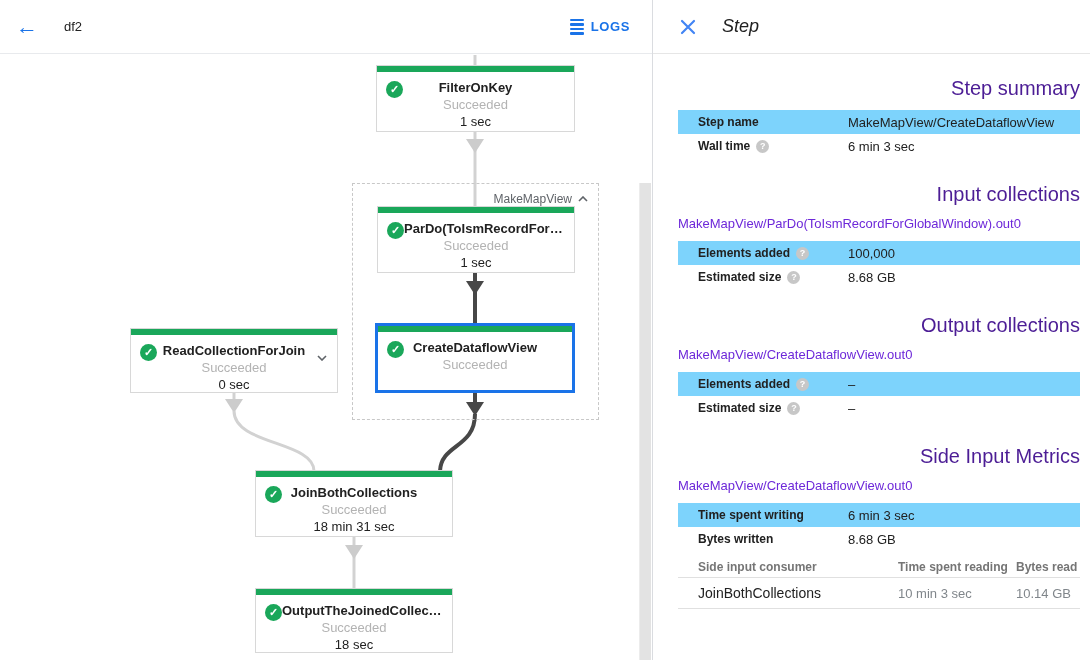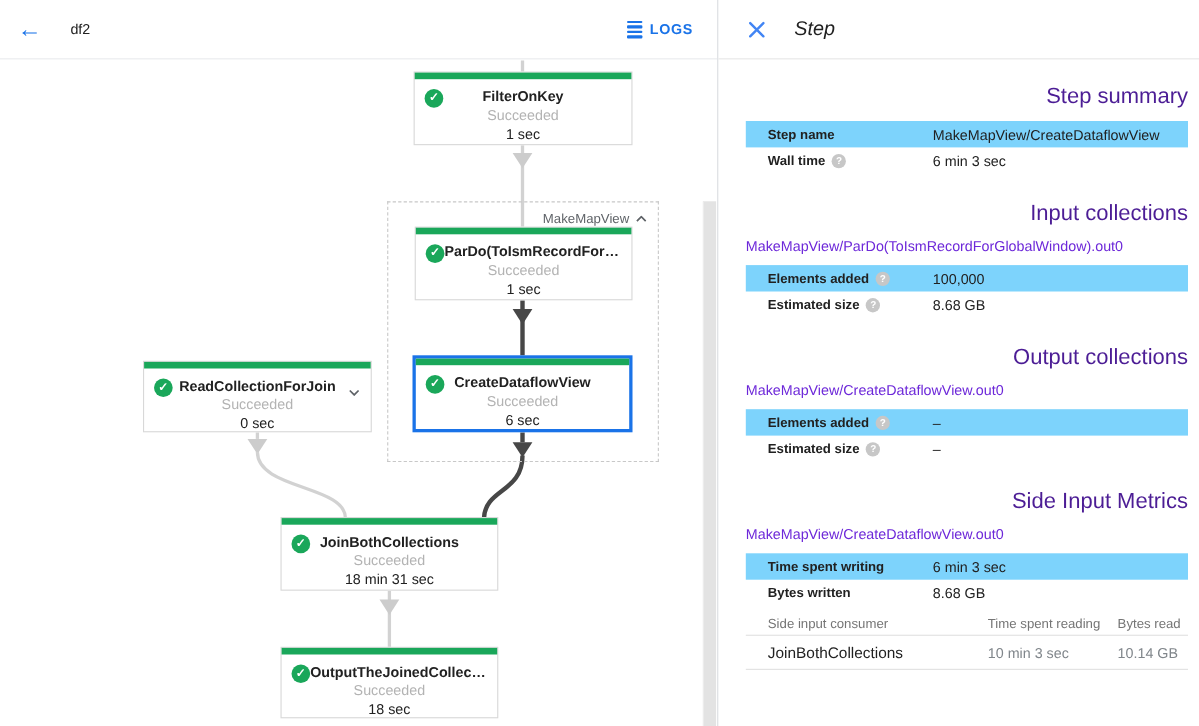--- a/index.html
+++ b/index.html
@@ -57,21 +57,21 @@
   .kv.shade { background:#7dd3fc; }
   .kv-label { width:150px; display:flex; align-items:center; gap:6px;
     font-size:12px; font-weight:700; color:#212121; }
   .kv-value { font-size:13px; color:#212121; }
   .help { width:13px; height:13px; border-radius:50%; background:#c7c7c7; color:#fff;
     font-size:9px; font-weight:700; line-height:13px; text-align:center; cursor:pointer; flex:none; }
 
   .tbl-heading { font-size:13px; font-weight:700; color:#212121; margin:22px 0 0; }
   .si-table { width:402px; margin-top:5px; }
   .si-row { display:flex; align-items:center; padding-left:20px; }
-  .si-head { height:22px; border-bottom:1px solid #e0e0e0; }
+  .si-head { height:22px; border-bottom:1px solid #e0e0e0;font-weight:bold; }
   .si-head .c { font-size:12px; color:#757575; }
   .si-data { height:31px; border-bottom:1px solid #e0e0e0; }
   .c1 { width:200px; }
   .c2 { width:118px; }
   .c3 { flex:1; }
   .si-data .c1 { font-size:14px; color:#212121; }
   .si-data .c2, .si-data .c3 { font-size:13px; color:#80868b; }
 </style>
 </head>
 <body>
@@ -144,21 +144,20 @@
         <div class="node-time">1 sec</div>
       </div>
     </div>
 
     <div class="node selected" style="left:375px; top:323px; width:200px; height:70px;">
       <div class="node-bar"></div>
       <div class="node-body">
         <span class="check">✓</span>
         <div class="node-title">CreateDataflowView</div>
         <div class="node-status">Succeeded</div>
-        <div class="node-time">6 sec</div>
       </div>
     </div>
 
     <div class="node" style="left:130px; top:328px; width:208px; height:65px;">
       <div class="node-bar"></div>
       <div class="node-body">
         <span class="check">✓</span>
         <div class="node-title">ReadCollectionForJoin</div>
         <span class="node-chevron">
           <svg width="10" height="6" viewBox="0 0 10 6">

